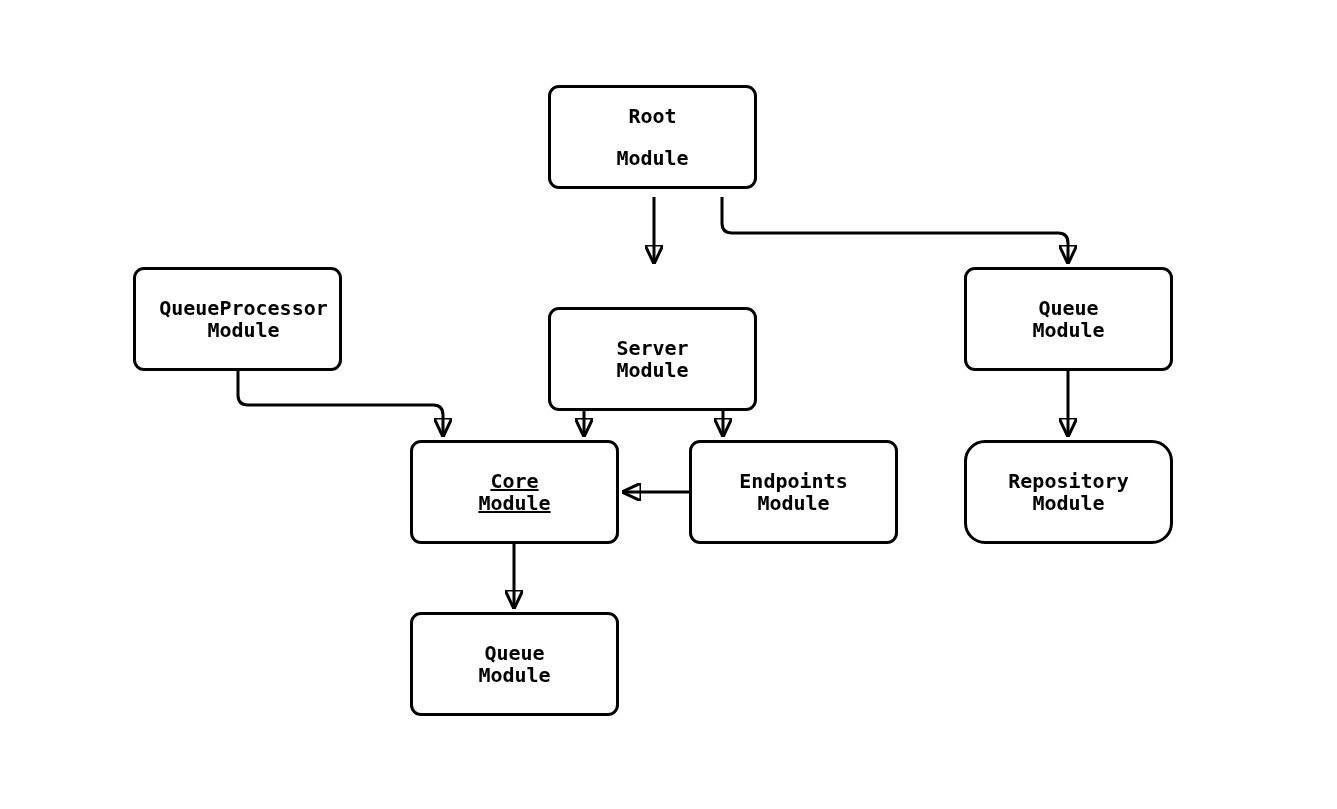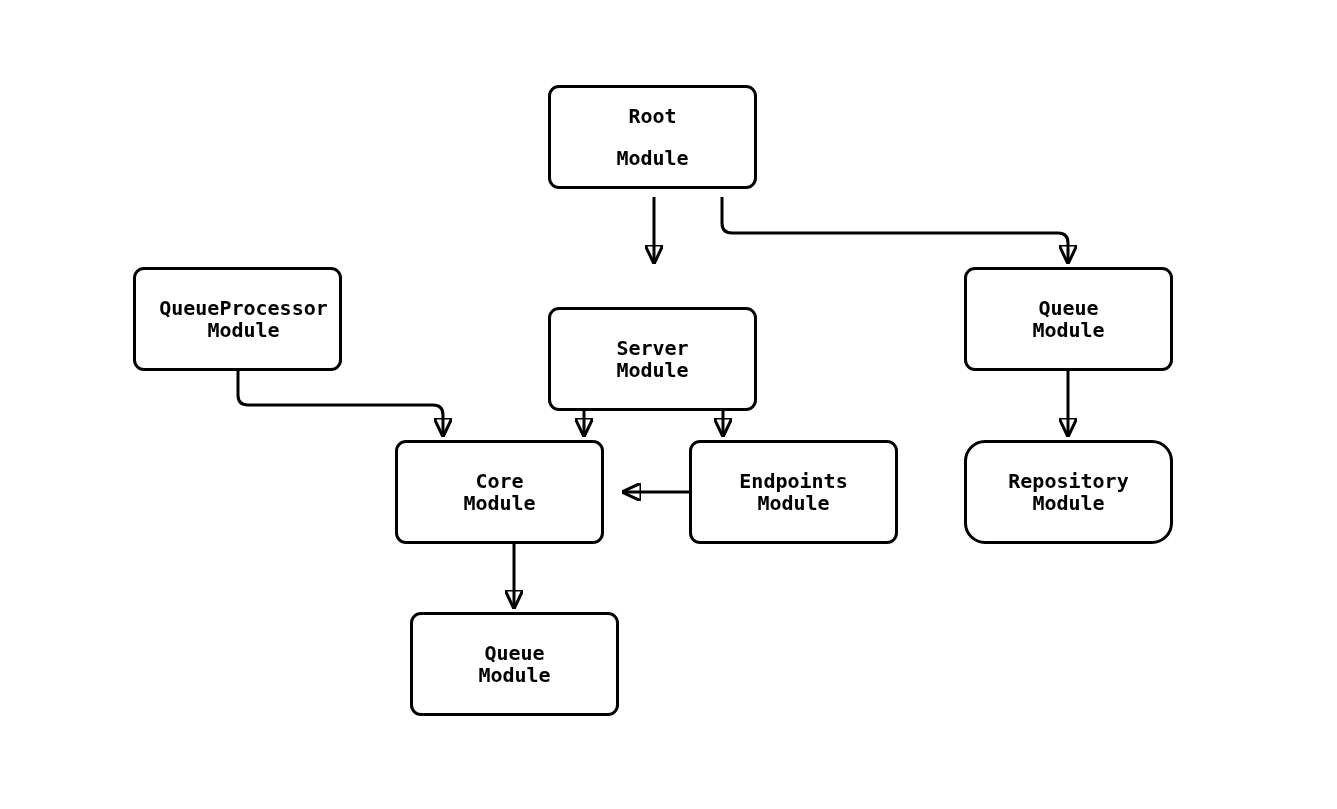--- a/index.html
+++ b/index.html
@@ -83,21 +83,21 @@
   <div class="node" style="left:548px; top:267px;margin-top:40px;">
     <span>Server</span>
     <span>Module</span>
   </div>
 
   <div class="node" style="left:964px; top:267px;">
     <span>Queue</span>
     <span>Module</span>
   </div>
 
-  <div class="node" style="left:395px; top:440px;">
+  <div class="node" style="left:410px; top:440px;text-decoration:underline;">
     <span>Core</span>
     <span>Module</span>
   </div>
 
   <div class="node" style="left:689px; top:440px;">
     <span>Endpoints</span>
     <span>Module</span>
   </div>
 
   <div class="node" style="left:964px; top:440px;border-radius:21px;">

